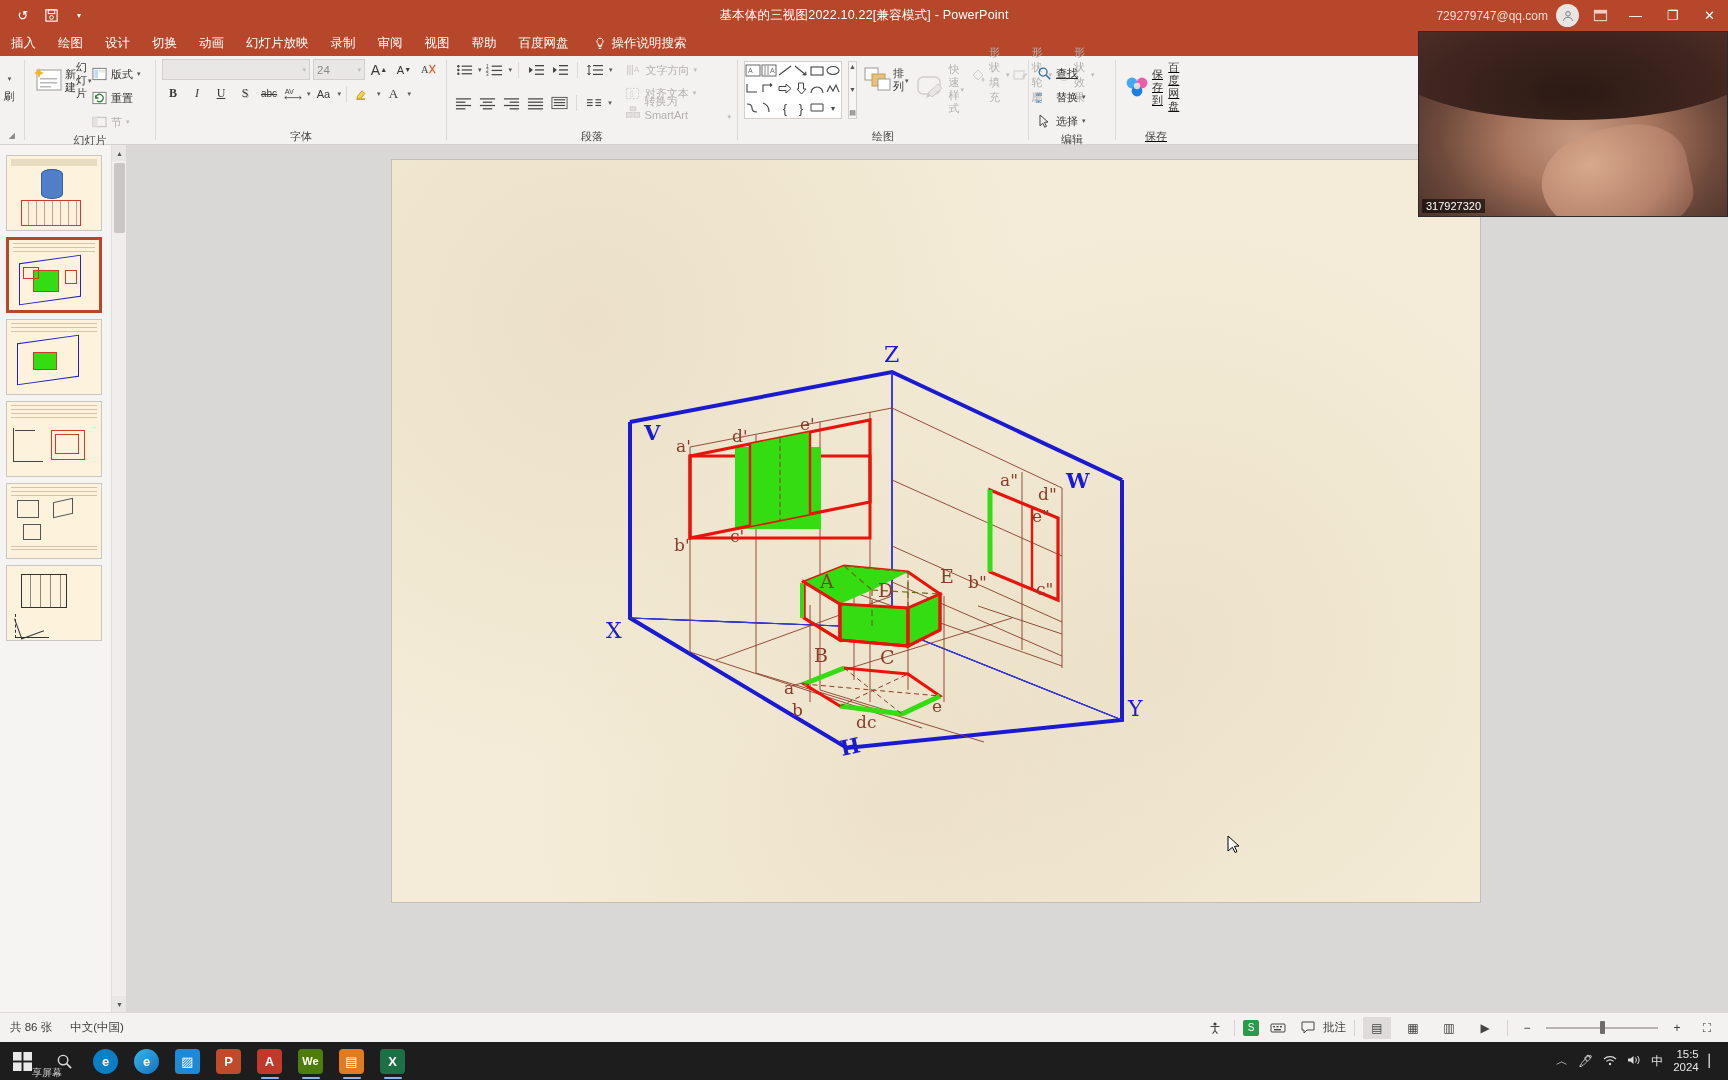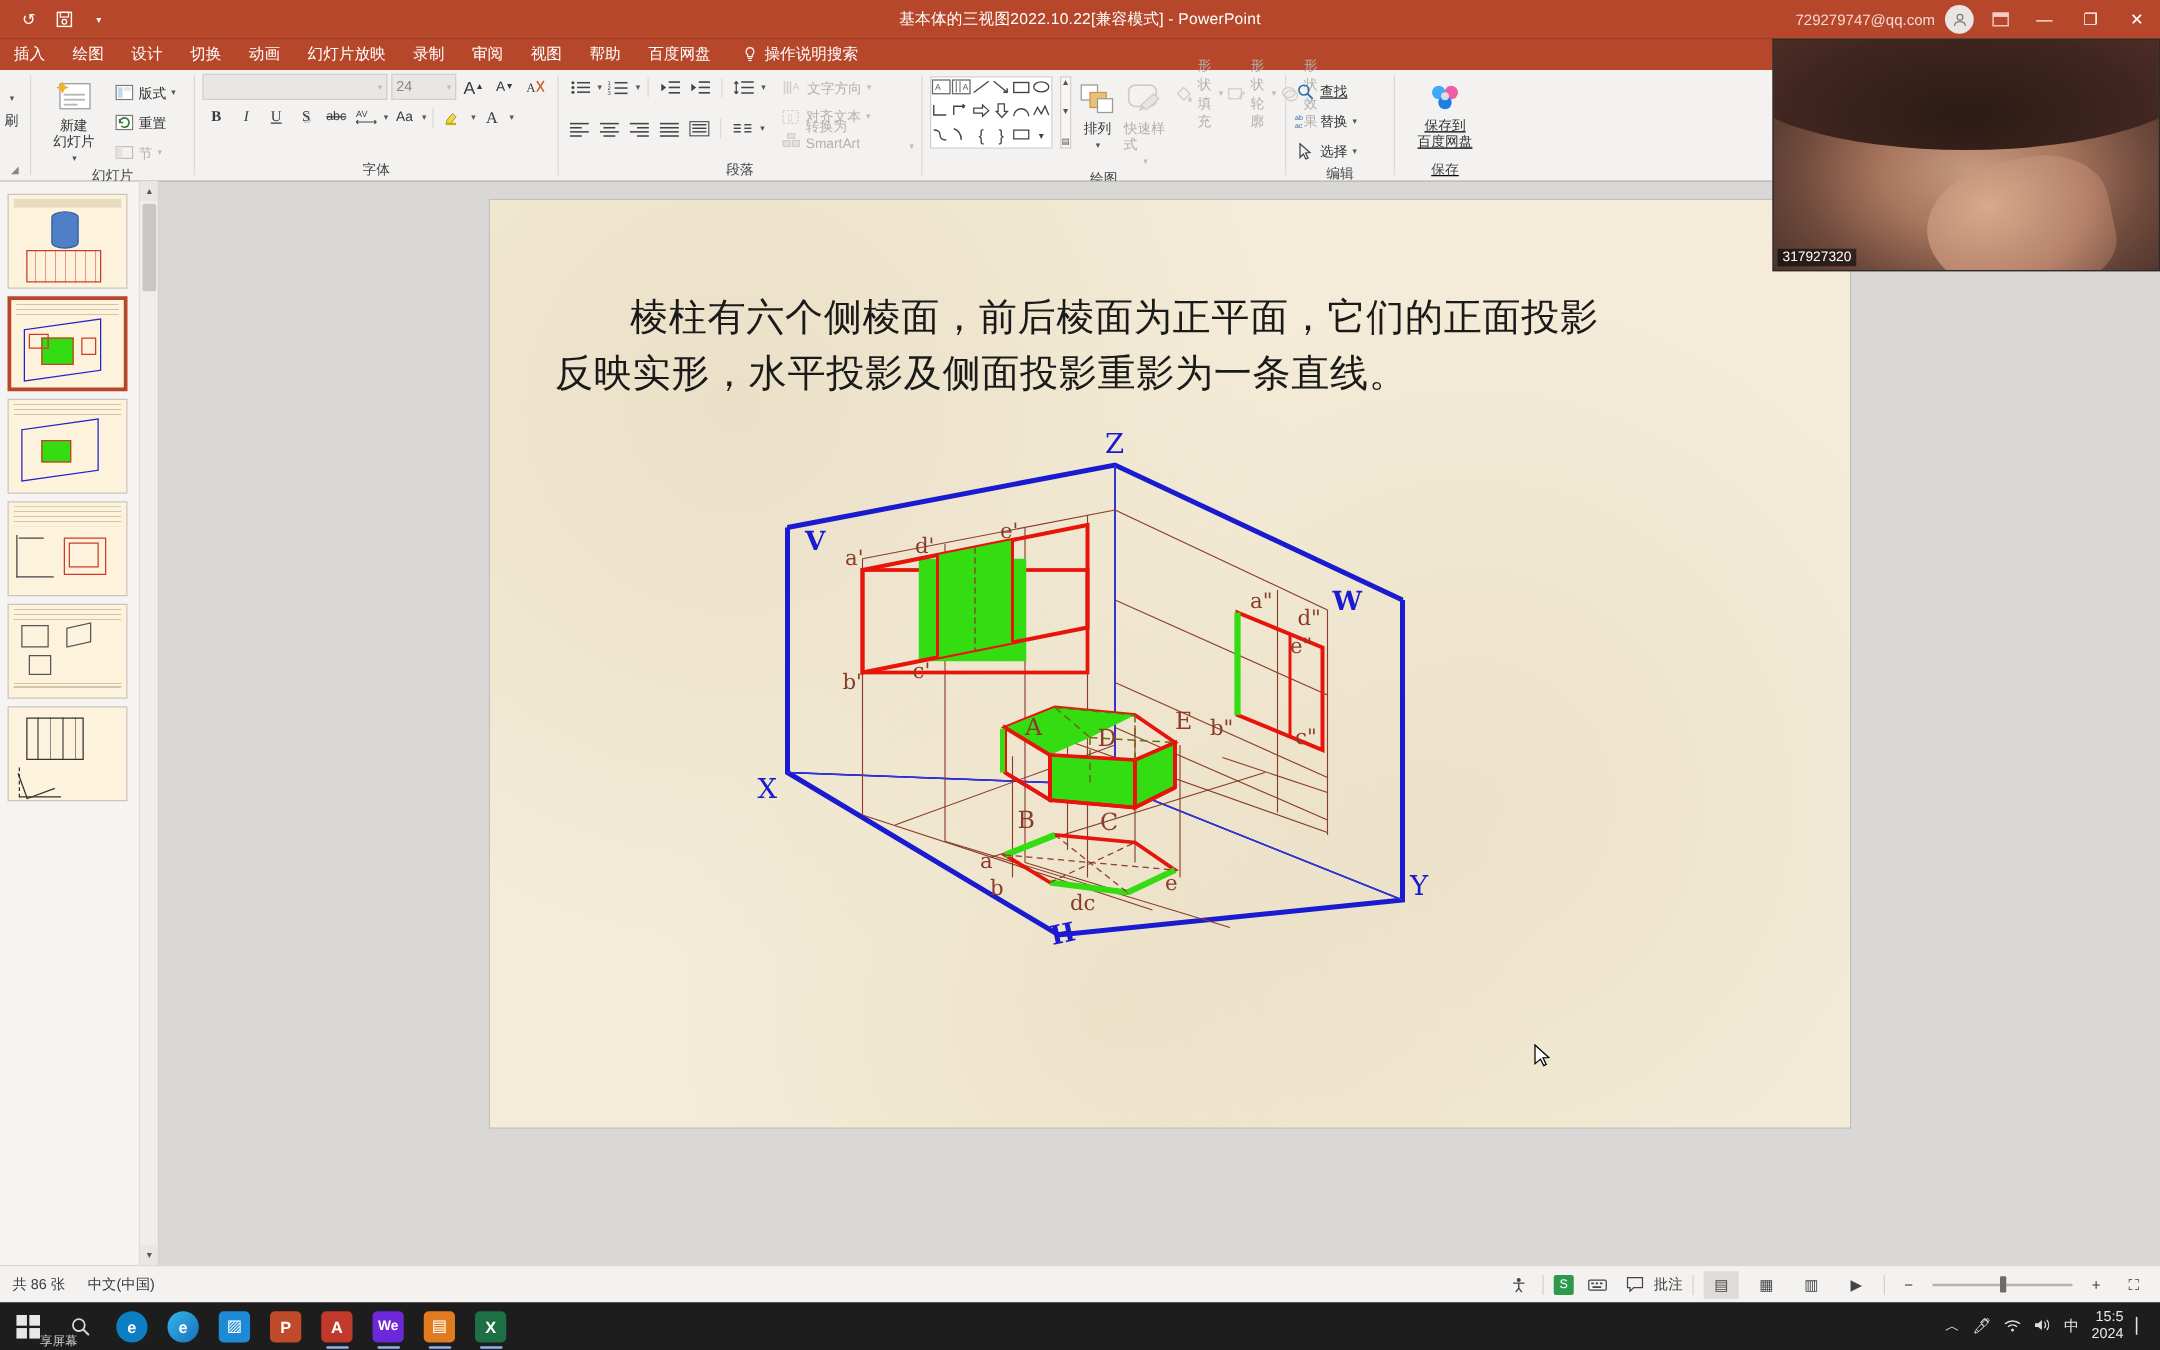--- a/index.html
+++ b/index.html
@@ -67,21 +67,21 @@
   }
   .rgroup { position: relative; display: flex; flex-direction: column; padding: 3px 6px 0 6px; }
   .rgroup .body { flex: 1; display: flex; align-items: flex-start; gap: 3px; }
   .rgroup .glabel {
     text-align: center; font-size: 11px; color: #444; height: 15px; line-height: 15px;
     position: relative;
   }
   .gsep { width: 1px; background: #dcdad8; margin: 4px 0 4px 0; }
 
   .bigbtn {
-    display: flex; flex-direction: column; align-items: center; justify-content: flex-start;
+    display: flex; align-items: center; justify-content: flex-start;
     width: 56px; padding-top: 2px; font-size: 11px; color: #333; line-height: 13px;
   }
   .bigbtn .ic { height: 34px; display: flex; align-items: center; justify-content: center; }
   .smallrow { display: flex; align-items: center; gap: 3px; font-size: 11px; color: #333; height: 22px; }
   .smallrow.dim { color: #b3b0ad; }
   .sq { width: 18px; height: 18px; display: inline-flex; align-items: center; justify-content: center; }
   .caret { font-size: 7px; color: #555; margin-left: 1px; }
   .caret.dim { color: #bdbab7; }
 
   .icobtn {
@@ -831,21 +831,20 @@
     <div class="tb-scroll">
       <div class="up">▲</div>
       <div class="thumbbar"></div>
       <div class="dn">▼</div>
     </div>
   </div>
 
   <div class="canvasarea">
     <div class="slide">
 
-      <div class="slide-text">棱柱有六个侧棱面，前后棱面为正平面，它们的正面投影反映实形，水平投影及侧面投影重影为一条直线。</div>
 
       <div class="diagram">
         <svg viewBox="0 0 560 430">
 
           <polygon points="38,72 300,22 300,278 38,268" fill="none" stroke="#1a1ad0" stroke-width="1.1"></polygon>
 
           <polygon points="300,22 530,130 530,370 300,278" fill="none" stroke="#1a1ad0" stroke-width="1.1"></polygon>
 
           <polygon points="38,268 300,278 530,370 255,398" fill="none" stroke="#1a1ad0" stroke-width="1.1"></polygon>
 
@@ -1045,21 +1044,21 @@
     <div class="tb-icon">
       <span class="glyph" style="background:#1e8ad6;">▨</span>
     </div>
     <div class="tb-icon">
       <span class="glyph" style="background:#c04b2b;">P</span>
     </div>
     <div class="tb-icon run">
       <span class="glyph" style="background:#c0392b;">A</span>
     </div>
     <div class="tb-icon run">
-      <span class="glyph" style="background:#6d28d9;font-size:11px;">We</span>
+      <span class="glyph" style="background:#4d7c0f;font-size:11px;">We</span>
     </div>
     <div class="tb-icon run">
       <span class="glyph" style="background:#e07b20;">▤</span>
     </div>
     <div class="tb-icon run">
       <span class="glyph" style="background:#1d7044;">X</span>
     </div>
     <span class="tb-label">享屏幕</span>
 
     <div class="tb-right">

